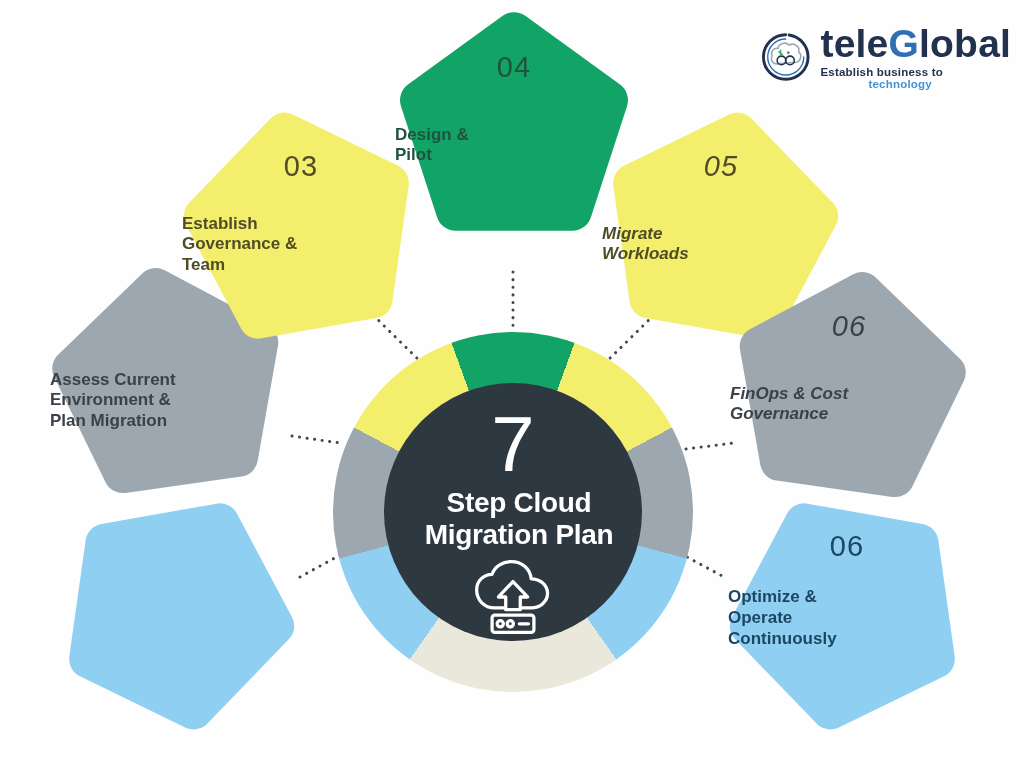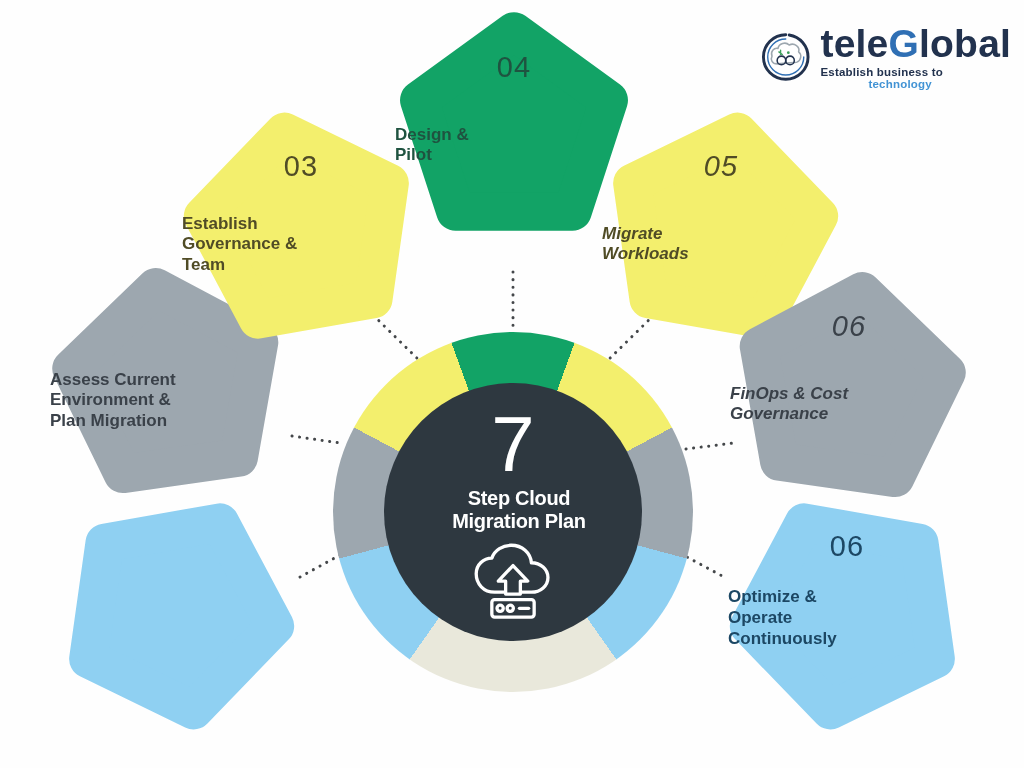--- a/index.html
+++ b/index.html
@@ -24,21 +24,21 @@
       var(--yellow,#F3EF6D) 298deg 340deg,
       var(--green,#12A366) 340deg 360deg);
   }
   
   .hub{
     position:absolute;left:384px;top:383px;width:258px;height:258px;border-radius:50%;
     background:var(--dark,#2E3840);z-index:3;display:flex;flex-direction:column;align-items:center;
     color:#fff;text-align:center;
   }
   .hub-number{font-size:78px;line-height:1;font-weight:400;margin-top:22px;}
-  .hub-title{font-size:20px;line-height:1.15;font-weight:bold;white-space:pre-line;margin-top:4px;letter-spacing:-0.3px;margin-left:12px;}
+  .hub-title{font-size:28px;line-height:1.15;font-weight:bold;white-space:pre-line;margin-top:4px;letter-spacing:-0.3px;margin-left:12px;}
   .hub-icon{margin-top:6px;}
   
   .step{position:absolute;width:238px;height:232px;z-index:4;}
   .pent{position:absolute;left:0;top:0;width:100%;height:100%;transform-origin:50% 50%;}
   .pent polygon{stroke-width:34;stroke-linejoin:round;}
   .num{position:absolute;left:0;width:100%;text-align:center;font-size:29px;font-weight:500;letter-spacing:1px;}
   .lbl{
     position:absolute;left:50%;top:58%;transform:translate(-50%,-50%);width:100%;text-align:left;
     font-size:17px;line-height:1.22;font-weight:600;white-space:pre-line;
   }

